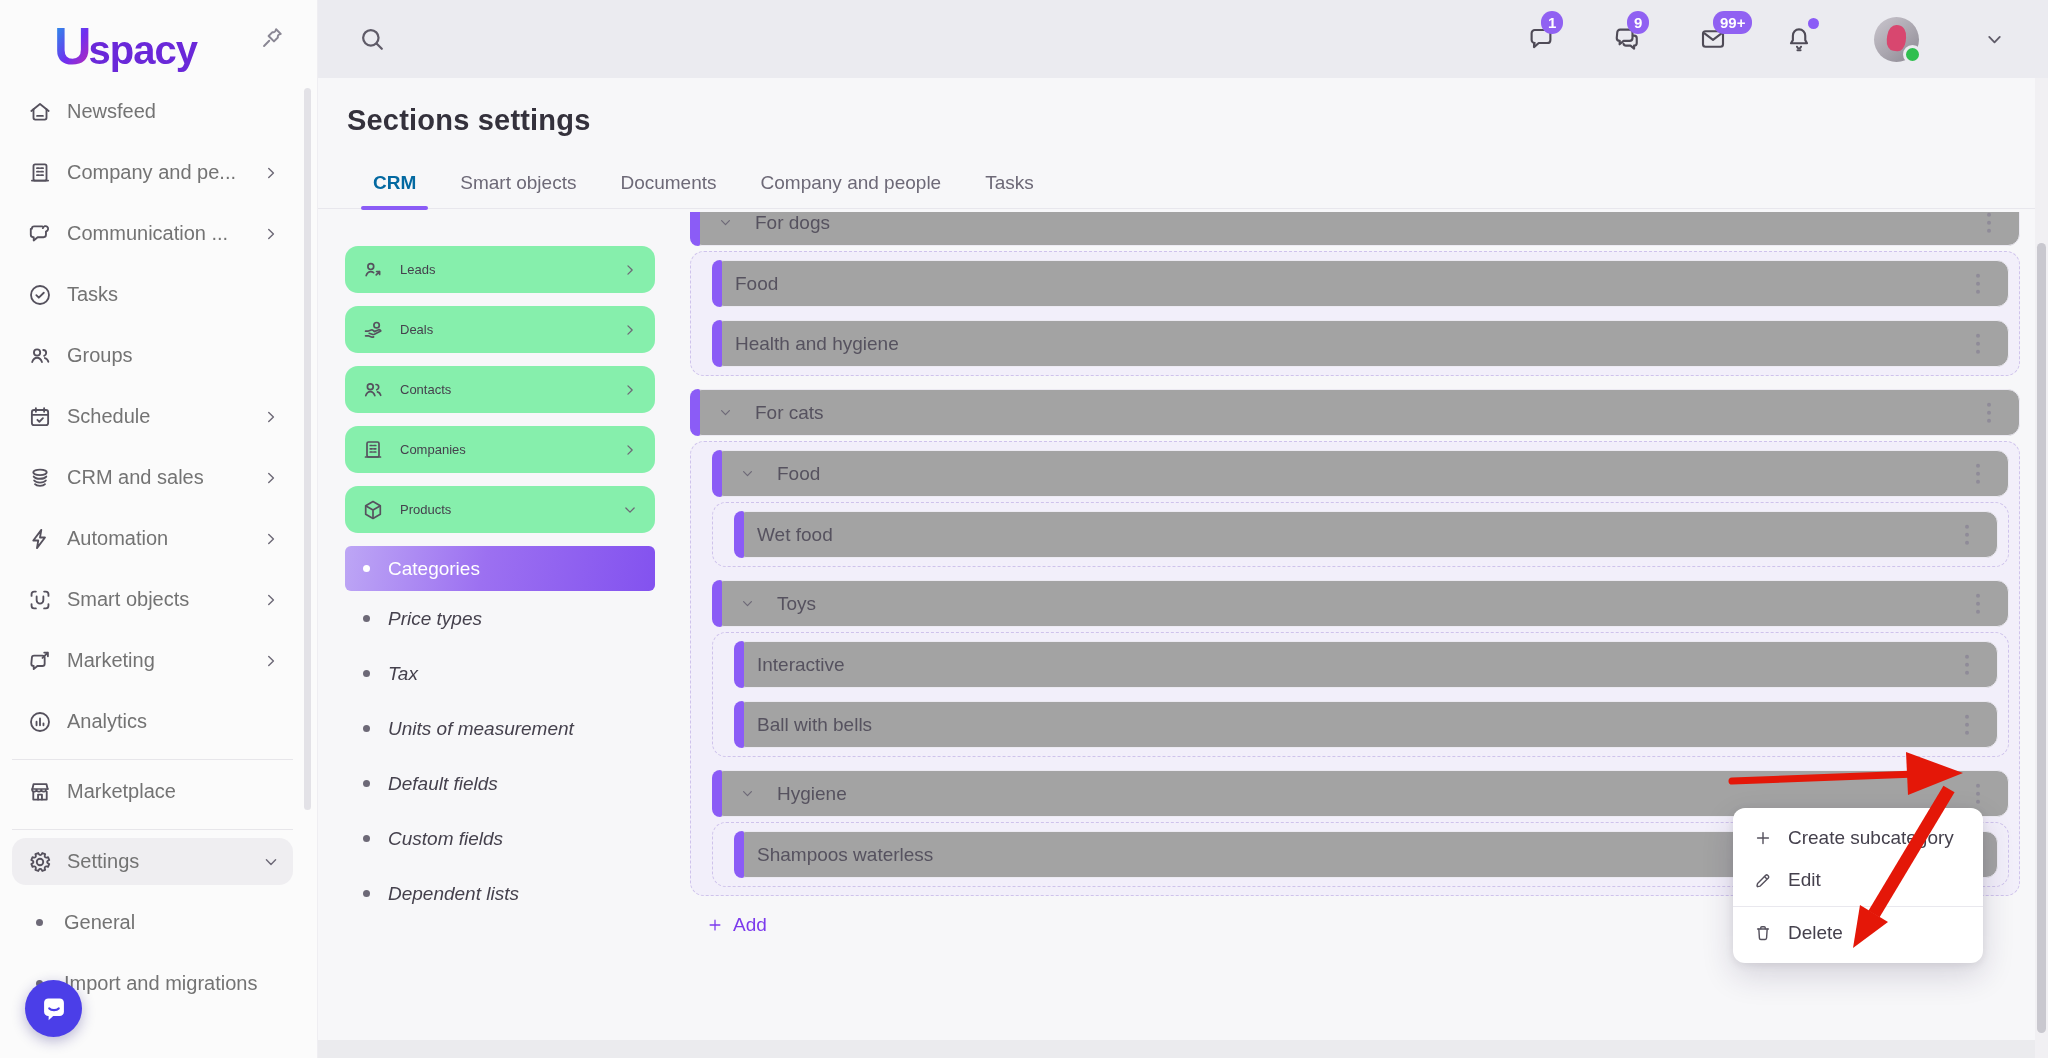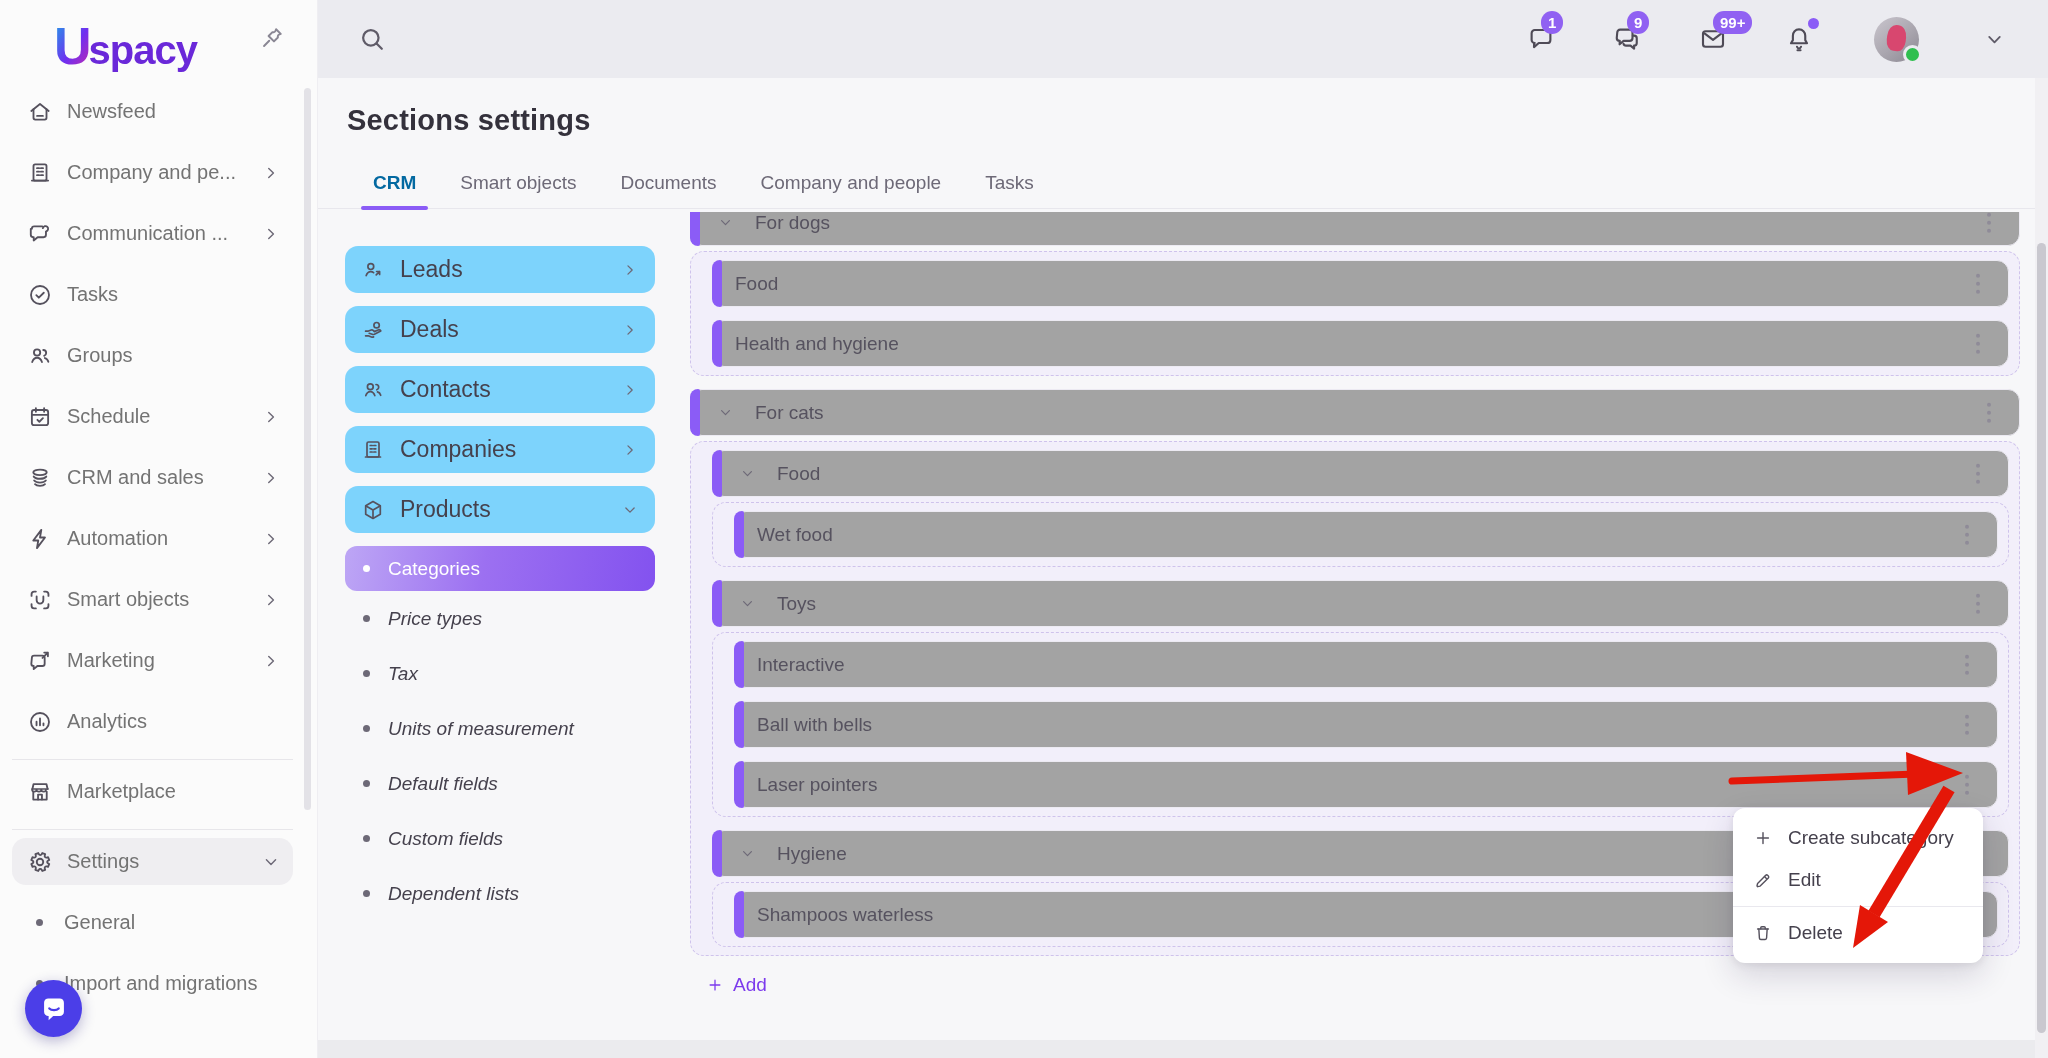--- a/index.html
+++ b/index.html
@@ -56,25 +56,25 @@
   .page-title{margin:26px 0 0 30px;font-size:29px;font-weight:700;color:#34313c;letter-spacing:.2px;}
   .tabs{display:flex;align-items:flex-end;margin-top:26px;padding-left:34px;height:45px;border-bottom:1px solid #e8e7ed;}
   .tab{position:relative;padding:0 22px 14px;font-size:19px;color:#6d6977;cursor:pointer;white-space:nowrap;}
   .tab.active{color:#0369a1;font-weight:700;}
   .tab.active::after{content:"";position:absolute;left:10px;right:10px;bottom:-2px;height:4px;border-radius:3px;background:#8b5cf6;}
   .bodyrow{position:absolute;left:0;right:0;top:134px;bottom:0;overflow:hidden;display:flex;padding-left:28px;}
   .bottom-band{position:absolute;left:0;right:13px;bottom:0;height:18px;background:#ebebee;z-index:8;}
 
   
   .subnav{width:310px;flex:none;margin-top:34px;}
-  .snav-btn{display:flex;align-items:center;height:47px;background:#7dd3fc;border-radius:13px;margin-bottom:13px;
-            padding:0 14px 0 16px;font-size:23px;color:#45414d;cursor:pointer;justify-content:flex-end;}
+  .snav-btn{display:flex;align-items:center;height:47px;background:#86efac;border-radius:13px;margin-bottom:13px;
+            padding:0 14px 0 16px;font-size:13px;color:#45414d;cursor:pointer;justify-content:flex-end;}
   .snav-btn .ic{width:24px;height:24px;color:#56525e;margin-right:15px;}
   .snav-btn .trail{margin-left:auto;margin-right:2px;width:18px;height:18px;color:#6d6977;}
-  .snav-sel{display:flex;align-items:center;height:45px;border-radius:12px;margin-top:10px;
+  .snav-sel{display:flex;align-items:center;height:45px;border-radius:6px;margin-top:10px;
             background:linear-gradient(100deg,#bda6f5 0%,#9c70f1 45%,#8352ef 100%);color:#fff;font-size:19px;
             padding:0 16px 0 14px;cursor:pointer;}
   .snav-item{display:flex;align-items:center;height:55px;font-size:19px;color:#45414d;padding:0 16px 0 14px;cursor:pointer;font-style:italic;}
   .sbullet{width:7px;height:7px;border-radius:50%;background:#6d6977;margin:0 18px 0 4px;flex:none;}
   .snav-sel .sbullet{background:#fff;}
 
   
   .treecol{flex:1;margin:-13px 28px 0 35px;min-width:0;}
   .trow{position:relative;display:flex;align-items:center;height:47px;background:#a3a3a3;border:1px solid #eceaf2;
         border-radius:12px;margin-bottom:13px;padding:0 52px 0 22px;box-sizing:border-box;cursor:grab;}
@@ -630,28 +630,20 @@
               <div class="trow">
                 <span class="trow-label">Interactive</span>
                 <span class="kebab">
                   <i></i>
                   <i></i>
                   <i></i>
                 </span>
               </div>
               <div class="trow">
                 <span class="trow-label">Ball with bells</span>
-                <span class="kebab">
-                  <i></i>
-                  <i></i>
-                  <i></i>
-                </span>
-              </div>
-              <div class="trow">
-                <span class="trow-label">Laser pointers</span>
                 <span class="kebab">
                   <i></i>
                   <i></i>
                   <i></i>
                 </span>
               </div>
             </div>
             <div class="trow">
               <span class="ic tchev">
                 <svg viewBox="0 0 24 24">

